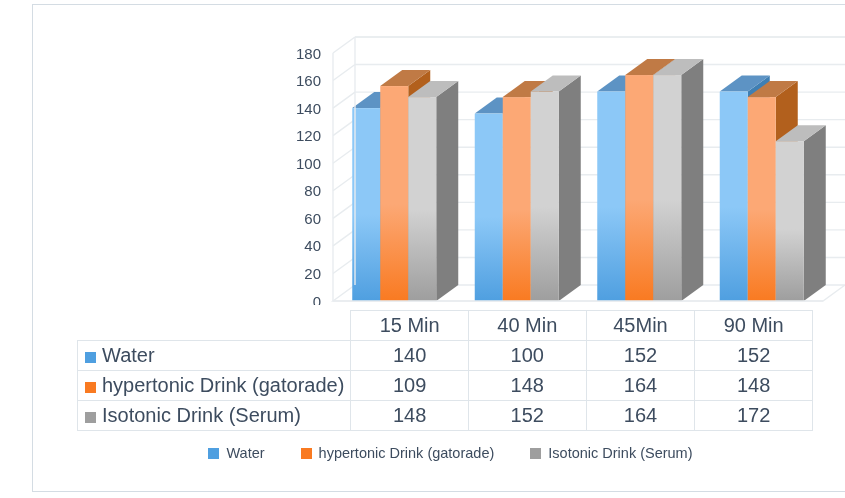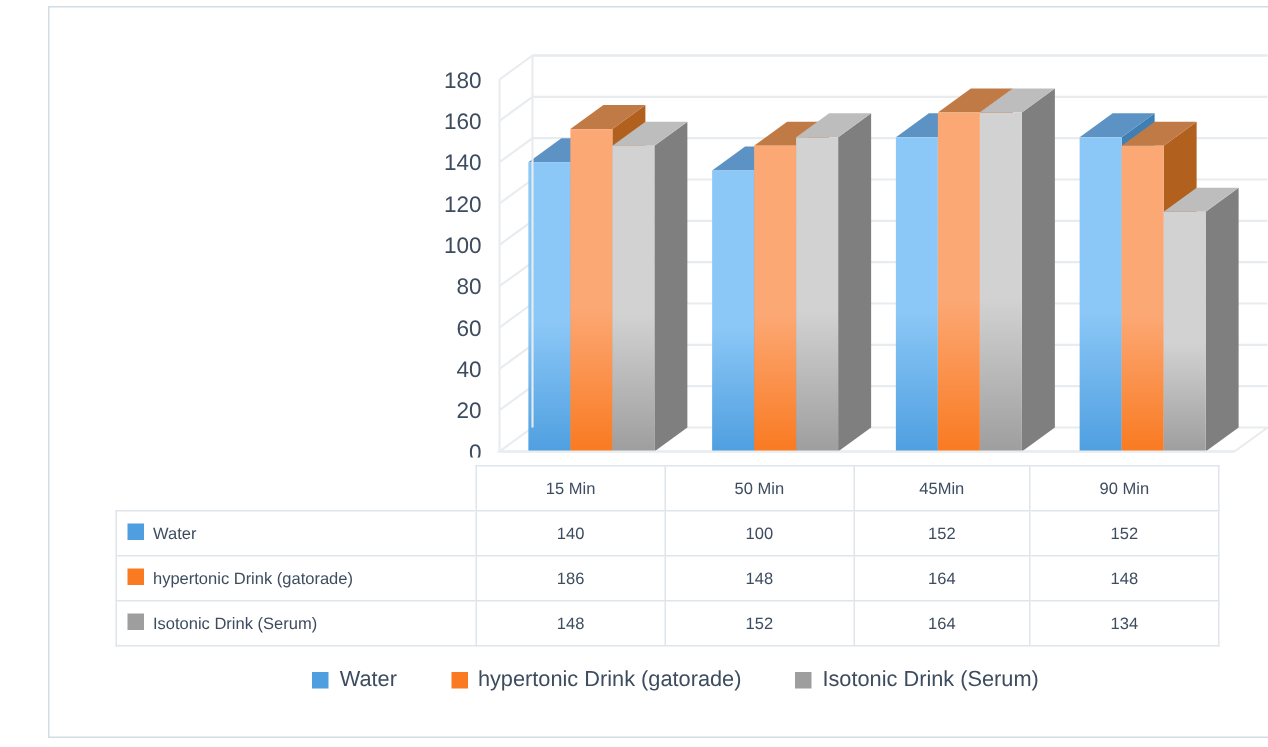--- a/index.html
+++ b/index.html
@@ -18,21 +18,21 @@
     margin-left:28px;
   }
   #chart-area{position:absolute;left:0;top:0;width:835px;height:300px;}
   #chart-svg{display:block;}
 
   
   #data-table{
     position:absolute;left:44px;top:305px;
     width:736px;
     border-collapse:collapse;
-    font-size:11px;
+    font-size:20px;
     color:#3d4c5f;
   }
   #data-table td{
     border:1px solid #dfe5ea;
     height:29px;
     padding:0 6px;
     text-align:center;
     white-space:nowrap;
   }
   #data-table td.rowhead{
@@ -194,44 +194,44 @@
           <line x1="322" y1="32" x2="812" y2="32" stroke="#e8ecef" stroke-width="1.4"></line>
         </g>
     </svg>
   </div>
 
   <table id="data-table">
     <tbody id="table-body">
         <tr class="header-row">
           <td class="rowhead"></td>
           <td class="col-val">15 Min</td>
-          <td class="col-val">50 Min</td>
+          <td class="col-val">40 Min</td>
           <td class="col-val">45Min</td>
           <td class="col-val">90 Min</td>
         </tr>
         <tr>
           <td class="rowhead"><span class="swatch" style="background: rgb(79, 159, 224);"></span><span>Water</span></td>
           <td class="col-val">140</td>
           <td class="col-val">100</td>
           <td class="col-val">152</td>
           <td class="col-val">152</td>
         </tr>
         <tr>
           <td class="rowhead"><span class="swatch" style="background: rgb(249, 122, 33);"></span><span>hypertonic Drink (gatorade)</span></td>
-          <td class="col-val">186</td>
+          <td class="col-val">109</td>
           <td class="col-val">148</td>
           <td class="col-val">164</td>
           <td class="col-val">148</td>
         </tr>
         <tr>
           <td class="rowhead"><span class="swatch" style="background: rgb(158, 158, 158);"></span><span>Isotonic Drink (Serum)</span></td>
           <td class="col-val">148</td>
           <td class="col-val">152</td>
           <td class="col-val">164</td>
-          <td class="col-val">134</td>
+          <td class="col-val">172</td>
         </tr>
       </tbody>
   </table>
 
   <div id="legend">
       <div class="legend-item">
         <span class="legend-sw" style="background: rgb(79, 159, 224);"></span>
         <span>Water</span>
       </div>
       <div class="legend-item">

